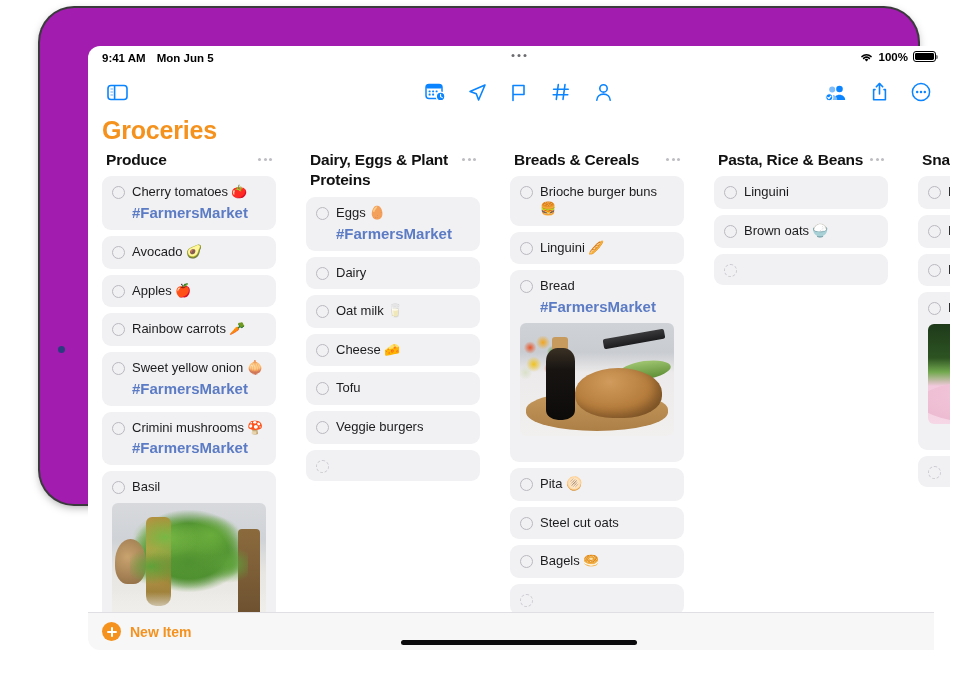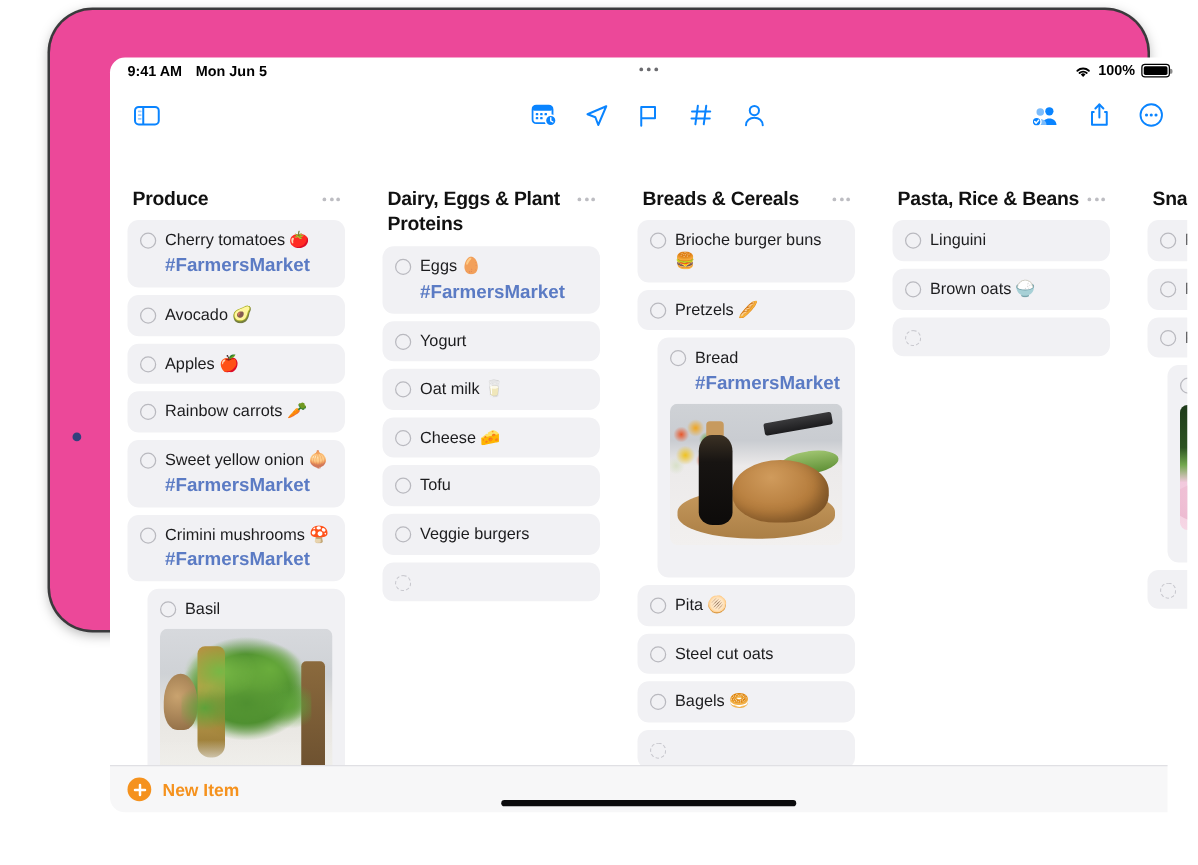--- a/index.html
+++ b/index.html
@@ -13,21 +13,21 @@
     position: relative;
   }
 
   
   #device-frame {
     position: absolute;
     left: 40px;
     top: 8px;
     width: 878px;
     height: 496px;
-    background: #ec4899;
+    background: #a21caf;
     border-radius: 34px;
     box-shadow: 0 0 0 2px #3a3a3c, 0 3px 10px rgba(0,0,0,0.35);
   }
   #bezel-artifact {
     position: absolute;
     left: 18px;
     top: 338px;
     width: 7px;
     height: 7px;
     border-radius: 50%;
@@ -204,21 +204,21 @@
     line-height: 1.28;
   }
   .item-tag {
     font-size: 15px;
     font-weight: bold;
     color: #5b7bc4;
     margin: 3px 0 0 20px;
     line-height: 1.2;
   }
   .item.empty { min-height: 29px; }
-  .item.has-photo { padding-bottom: 26px; margin-left: 16px; }
+  .item.has-photo { padding-bottom: 26px; }
 
   .photo {
     margin-top: 7px;
     width: 100%;
     height: 124px;
     border-radius: 6px;
     overflow: hidden;
     position: relative;
   }
   .photo.basil { height: 120px; }
@@ -516,20 +516,21 @@
           <svg width="20" height="20" viewBox="0 0 20 20">
             <circle cx="10" cy="10" r="8.6" fill="none" stroke="#0a84ff" stroke-width="1.5"></circle>
             <circle cx="6.2" cy="10" r="1.25" fill="#0a84ff"></circle>
             <circle cx="10" cy="10" r="1.25" fill="#0a84ff"></circle>
             <circle cx="13.8" cy="10" r="1.25" fill="#0a84ff"></circle>
           </svg>
         </div>
       </div>
     </div>
 
+    <div id="page-title">Groceries</div>
 
     <div id="board">
         <div class="column">
           <div class="col-head">
             <div class="col-title">Produce</div>
             <div class="col-menu">
               <i></i>
               <i></i>
               <i></i>
             </div>
@@ -601,21 +602,21 @@
             <div class="item">
               <div class="item-row">
                 <div class="radio"></div>
                 <div class="item-label">Eggs 🥚</div>
               </div>
               <div class="item-tag">#FarmersMarket</div>
             </div>
             <div class="item">
               <div class="item-row">
                 <div class="radio"></div>
-                <div class="item-label">Yogurt</div>
+                <div class="item-label">Dairy</div>
               </div>
             </div>
             <div class="item">
               <div class="item-row">
                 <div class="radio"></div>
                 <div class="item-label">Oat milk 🥛</div>
               </div>
             </div>
             <div class="item">
               <div class="item-row">
@@ -655,21 +656,21 @@
           <div class="items">
             <div class="item">
               <div class="item-row">
                 <div class="radio"></div>
                 <div class="item-label">Brioche burger buns 🍔</div>
               </div>
             </div>
             <div class="item">
               <div class="item-row">
                 <div class="radio"></div>
-                <div class="item-label">Pretzels 🥖</div>
+                <div class="item-label">Linguini 🥖</div>
               </div>
             </div>
             <div class="item has-photo">
               <div class="item-row">
                 <div class="radio"></div>
                 <div class="item-label">Bread</div>
               </div>
               <div class="item-tag">#FarmersMarket</div>
               <div class="photo bread">
                 <div class="ph-bread"></div>

